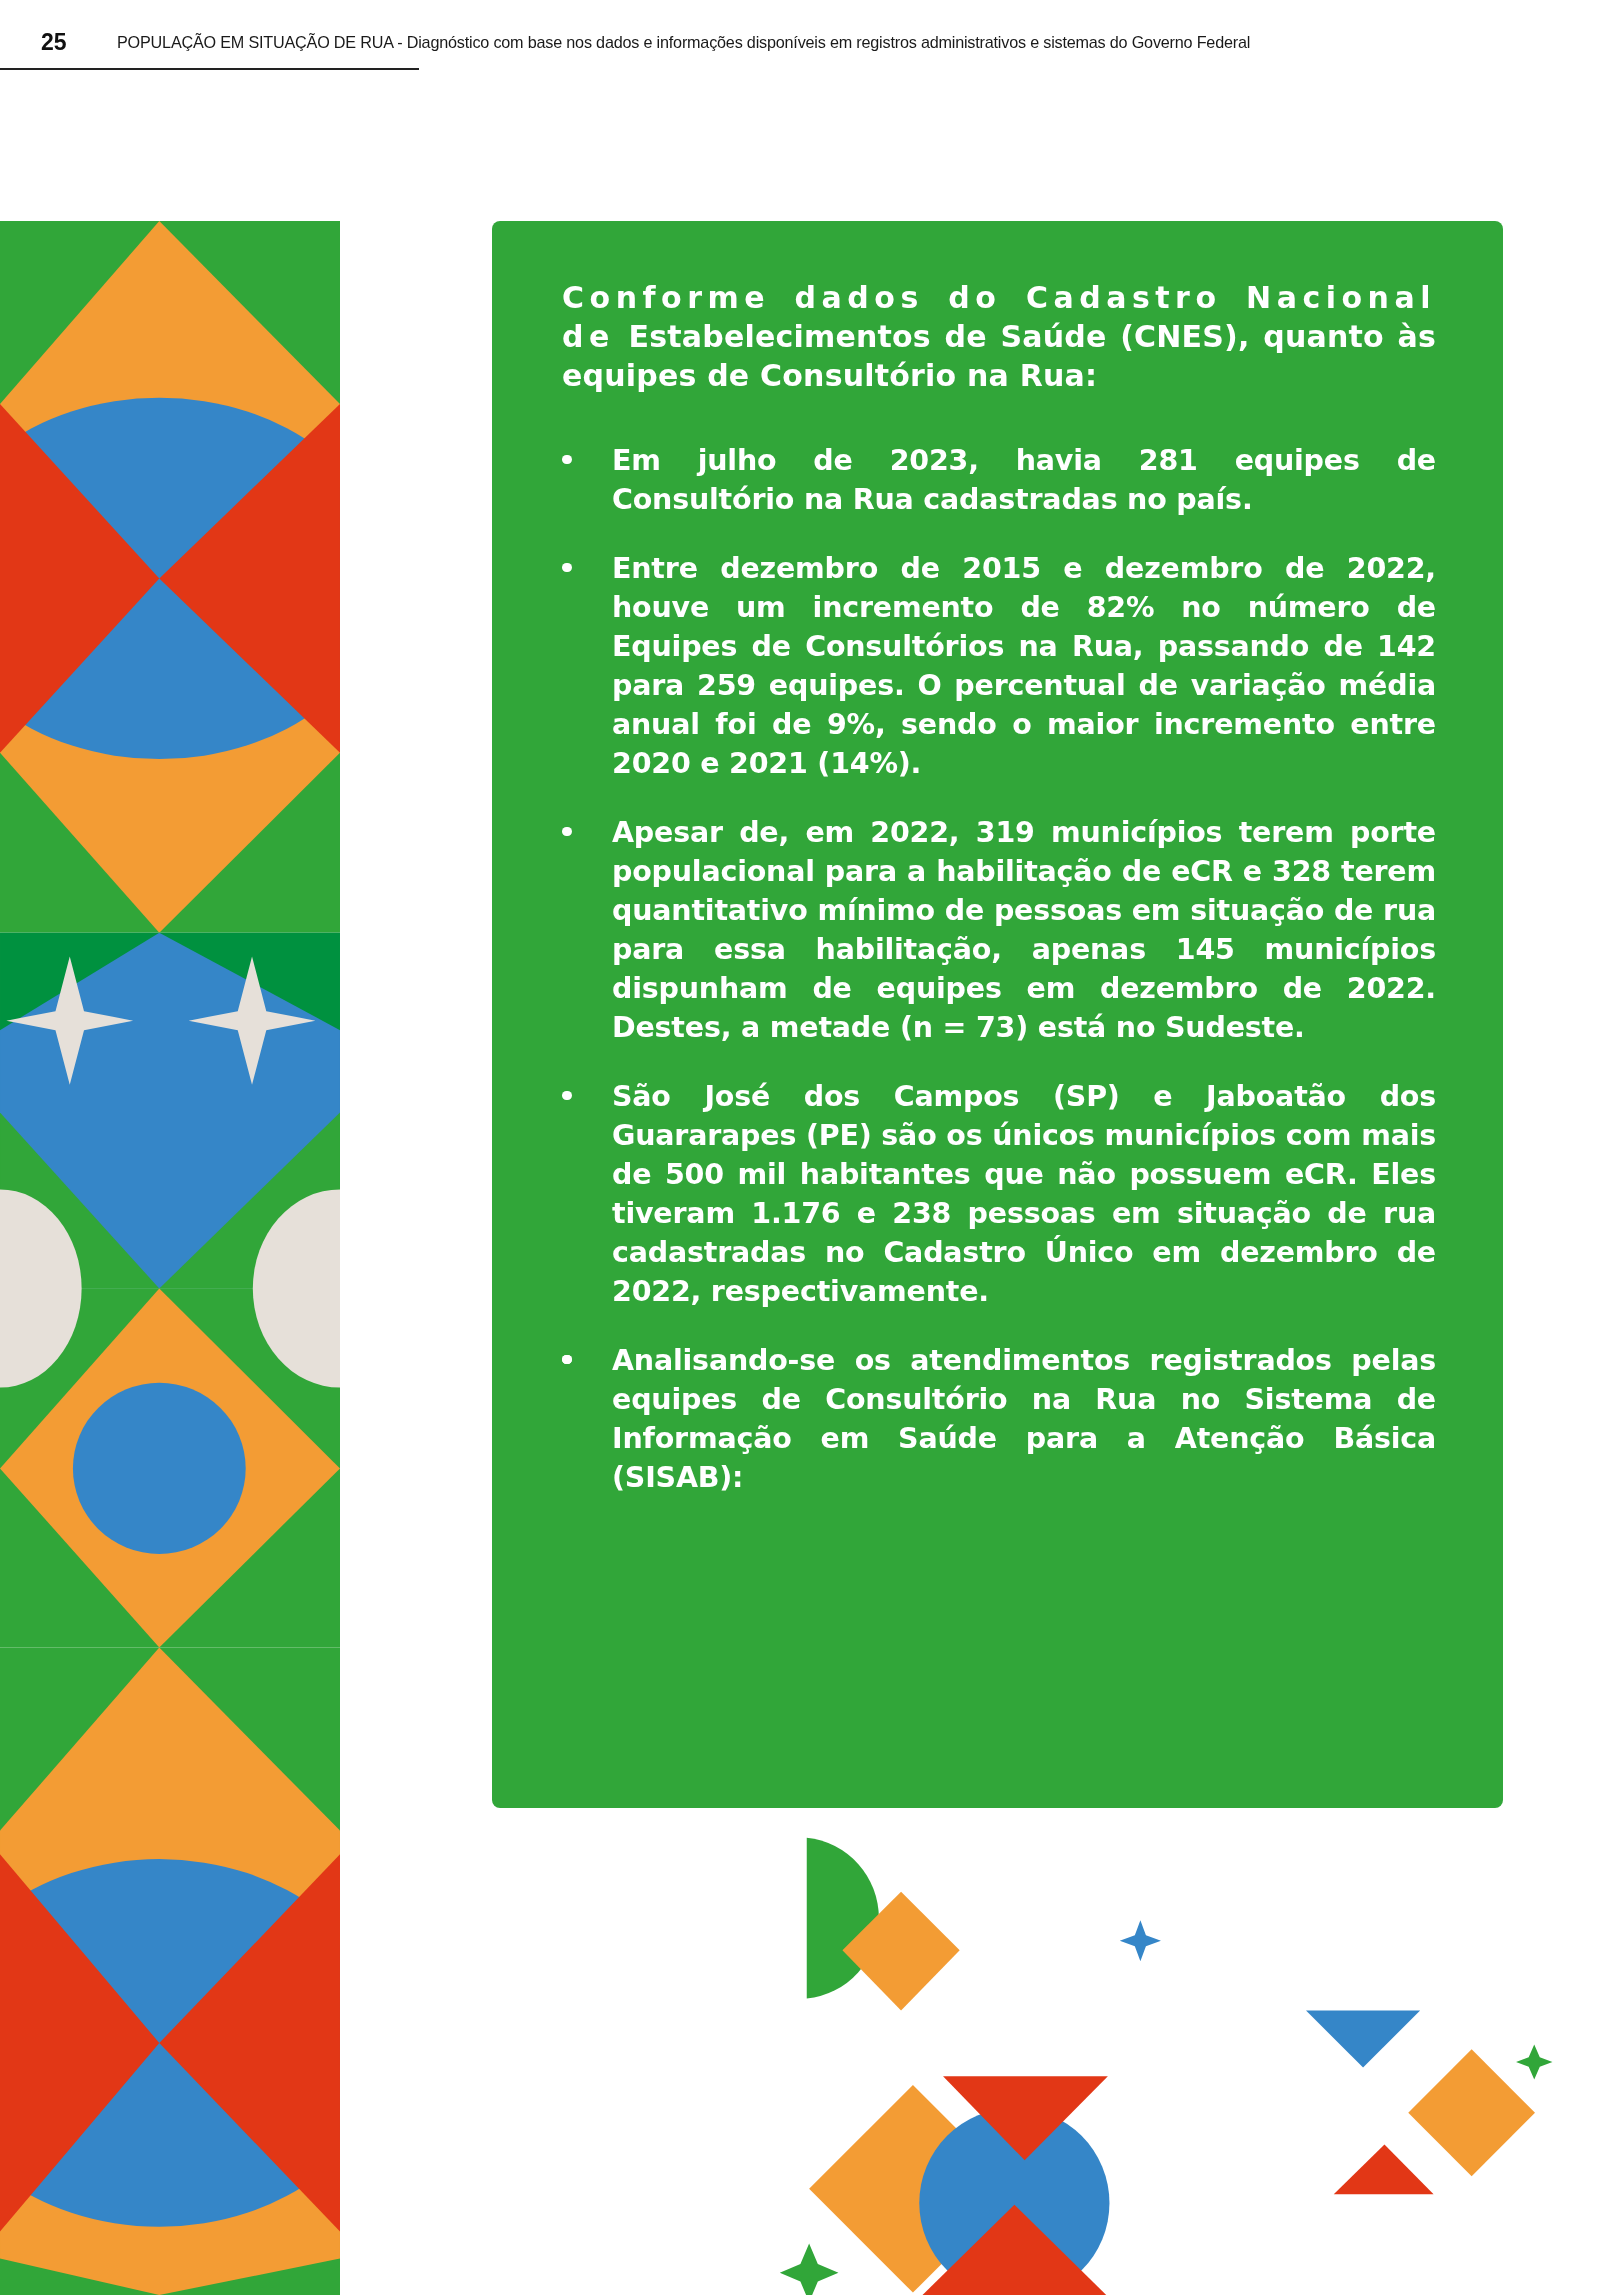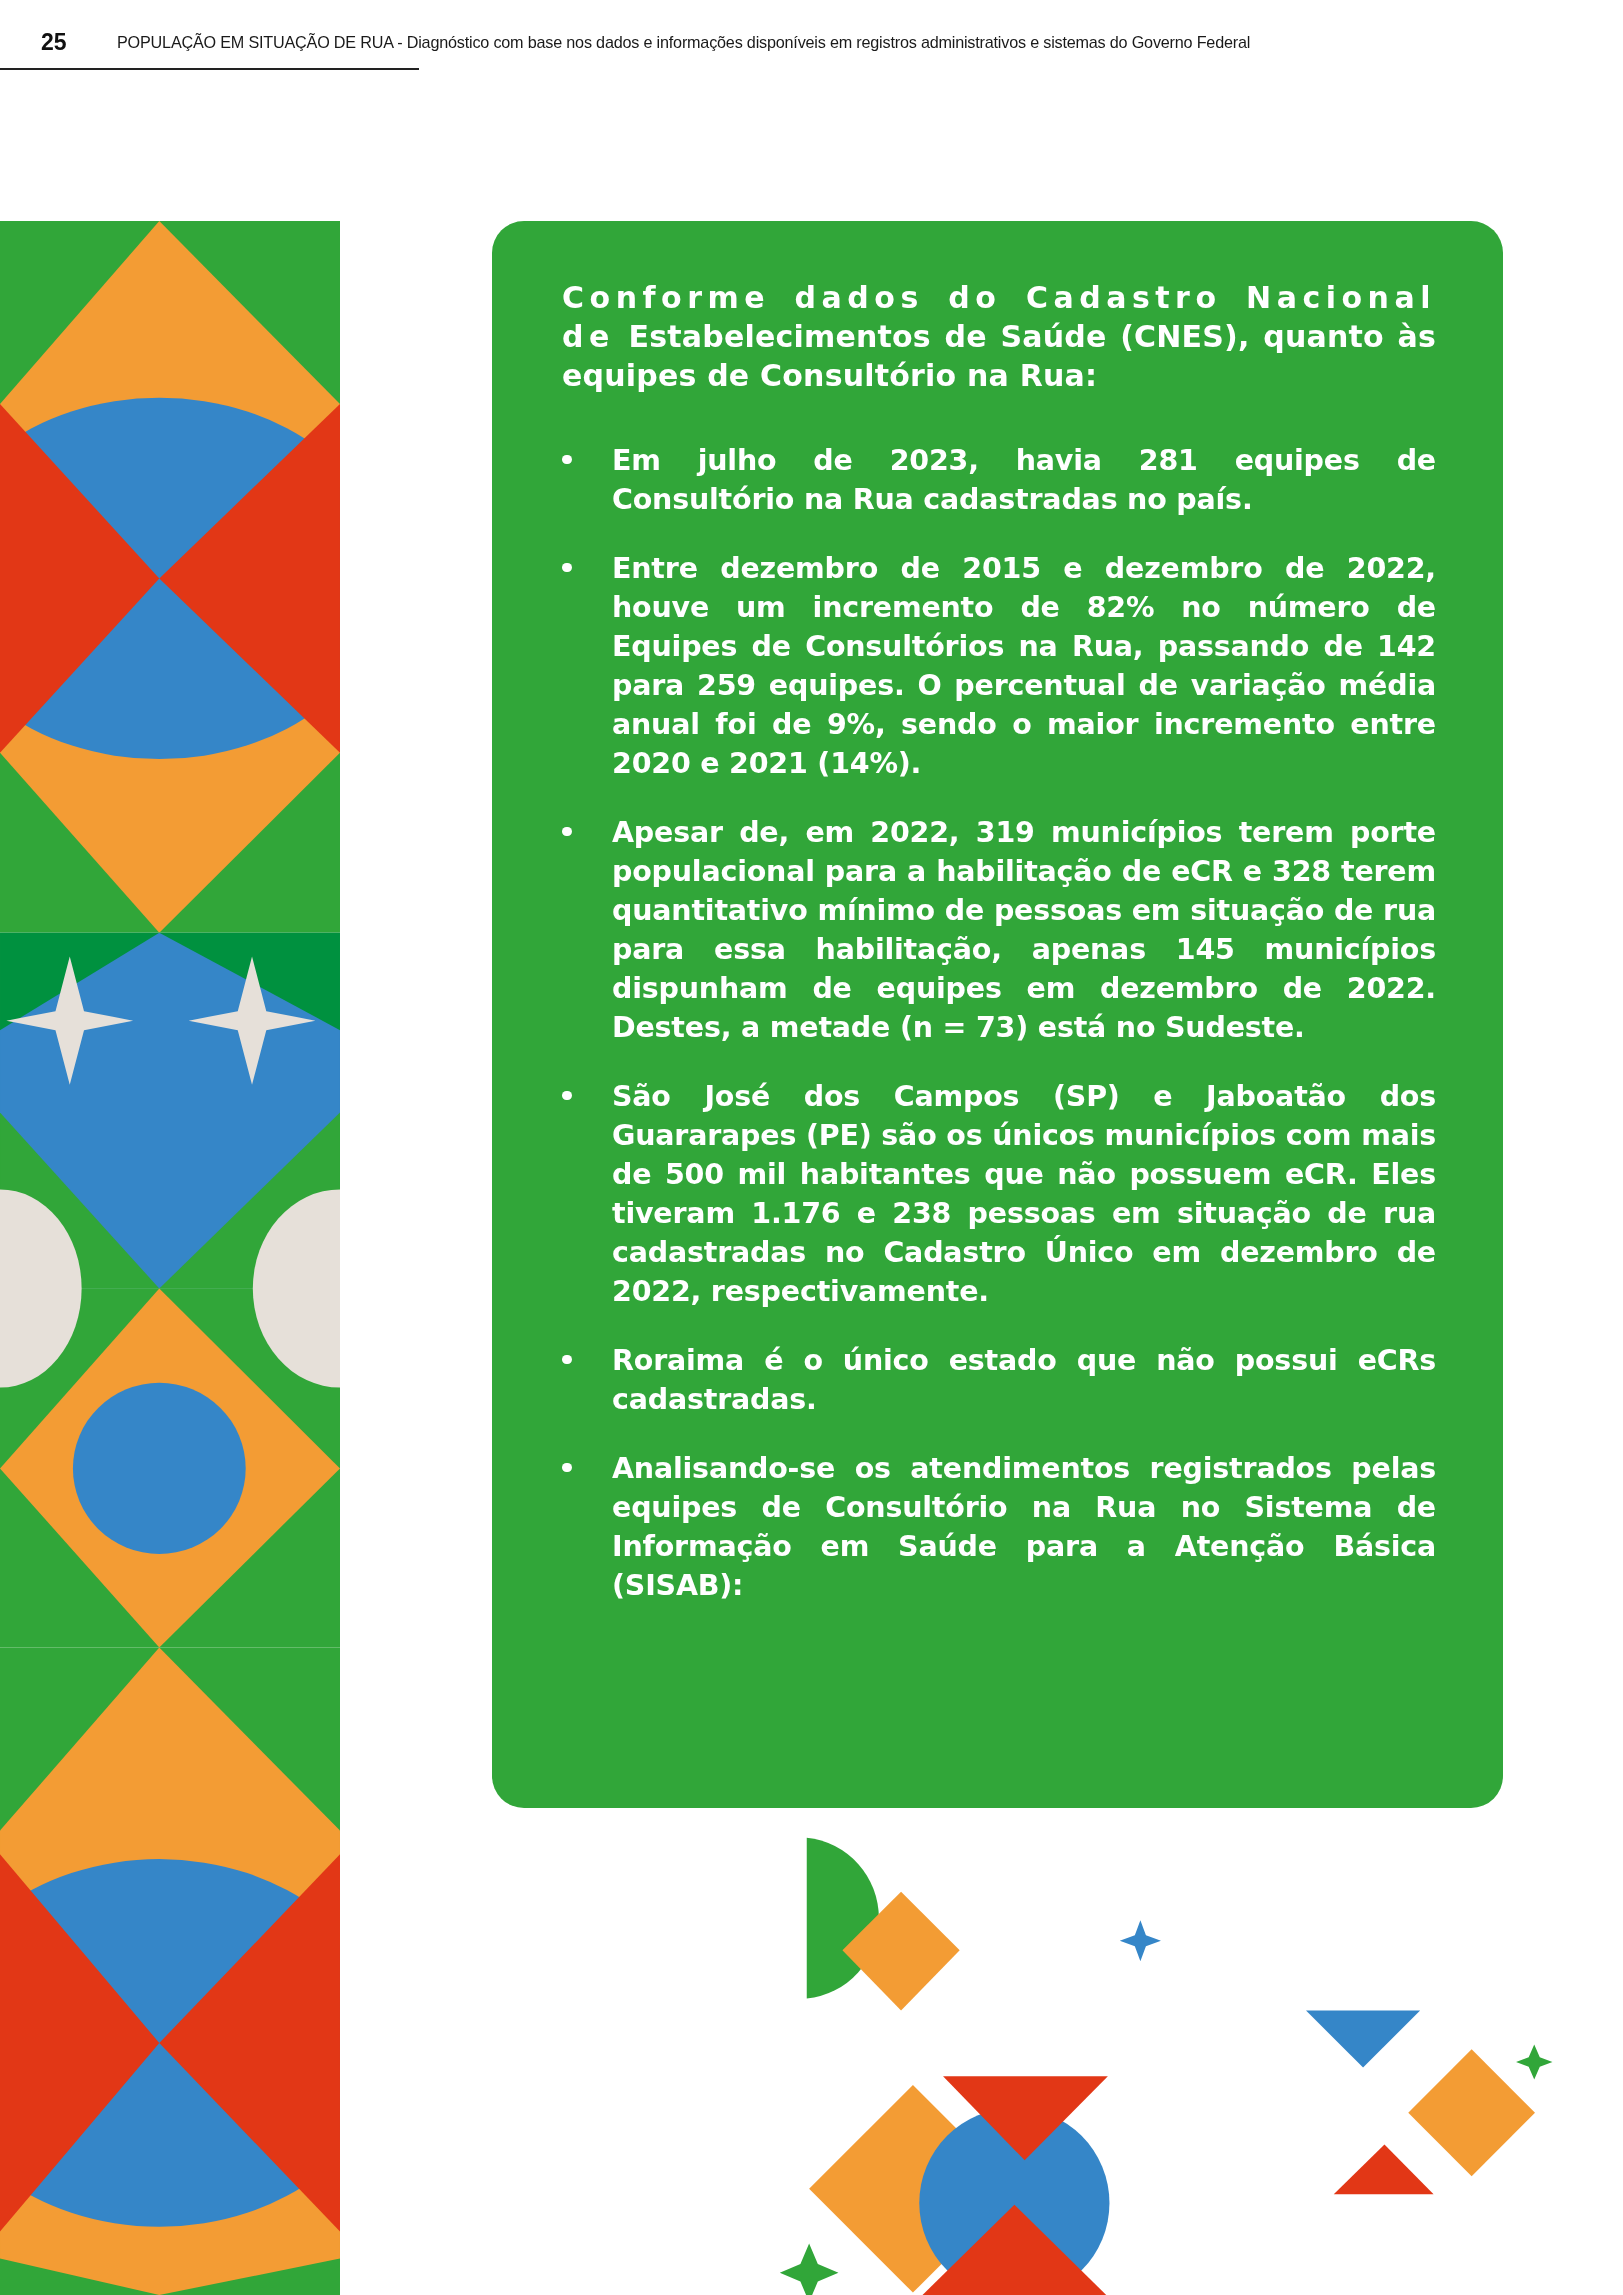--- a/index.html
+++ b/index.html
@@ -17,21 +17,21 @@
     position:absolute; left:117px; top:33px; white-space:nowrap;
     font-family: "Liberation Sans", sans-serif; font-size:16.2px; color:#1a1a1a; letter-spacing:-0.2px;text-align:center;
   }
   .header-rule { position:absolute; left:0; top:68px; width:419px; height:1.6px; background:#222; }
 
   .pattern-panel { position:absolute; left:0; top:221px; width:340px; height:2074px; overflow:hidden; }
   .pattern-panel svg { display:block; }
 
   .info-card {
     position:absolute; left:492px; top:221px; width:1011px; height:1587px;
-    background:#31a639; border-radius:32px; box-sizing:border-box;
+    background:#31a639; border-radius:8px; box-sizing:border-box;
     padding: 57px 67px 0 70px;
     color:#ffffff;
   }
   .intro {
     font-family: "DejaVu Sans", sans-serif; font-weight:700;
     font-size:30px; line-height:39px; margin:0; text-align:justify;
     letter-spacing:0.2px;
   }
   .intro .first-line { letter-spacing:5.5px; }
   .bullets { list-style:none; margin:46px 0 0 0; padding:0; }
@@ -87,21 +87,21 @@
 <div class="info-card">
   <p class="intro">
     <span class="first-line">Conforme dados do Cadastro Nacional de</span>
     <span>Estabelecimentos de Saúde (CNES), quanto às equipes de Consultório na Rua:</span>
   </p>
   <ul class="bullets">
     <li class="bullet"><span class="dot"></span><span>Em julho de 2023, havia 281 equipes de Consultório na Rua cadastradas no país.</span></li>
     <li class="bullet"><span class="dot"></span><span>Entre dezembro de 2015 e dezembro de 2022, houve um incremento de 82% no número de Equipes de Consultórios na Rua, passando de 142 para 259 equipes. O percentual de variação média anual foi de 9%, sendo o maior incremento entre 2020 e 2021 (14%).</span></li>
     <li class="bullet"><span class="dot"></span><span>Apesar de, em 2022, 319 municípios terem porte populacional para a habilitação de eCR e 328 terem quantitativo mínimo de pessoas em situação de rua para essa habilitação, apenas 145 municípios dispunham de equipes em dezembro de 2022. Destes, a metade (n = 73) está no Sudeste.</span></li>
     <li class="bullet"><span class="dot"></span><span>São José dos Campos (SP) e Jaboatão dos Guararapes (PE) são os únicos municípios com mais de 500 mil habitantes que não possuem eCR. Eles tiveram 1.176 e 238 pessoas em situação de rua cadastradas no Cadastro Único em dezembro de 2022, respectivamente.</span></li>
-    <li class="bullet"><span class="dot"></span><span>Roraima é o único estado que não possui eCRs cadastradas.</span></li>
+    <li class="bullet"><span class="dot"></span></li>
     <li class="bullet"><span class="dot"></span><span>Analisando-se os atendimentos registrados pelas equipes de Consultório na Rua no Sistema de Informação em Saúde para a Atenção Básica (SISAB):</span></li>
   </ul>
 </div>
 
 <svg class="decor" width="1623" height="2295" viewBox="0 0 2048 2896">
 
   <path d="M1018,2319 A101,102 0 0 1 1018,2522 Z" fill="#31a639"></path>
   <polygon points="1137,2387 1211,2461 1137,2537 1063,2461" fill="#f39c34"></polygon>
   <polygon points="1439,2423 1446,2442 1465,2449 1446,2456 1439,2475 1432,2456 1413,2449 1432,2442" fill="#3586c8"></polygon>
 

